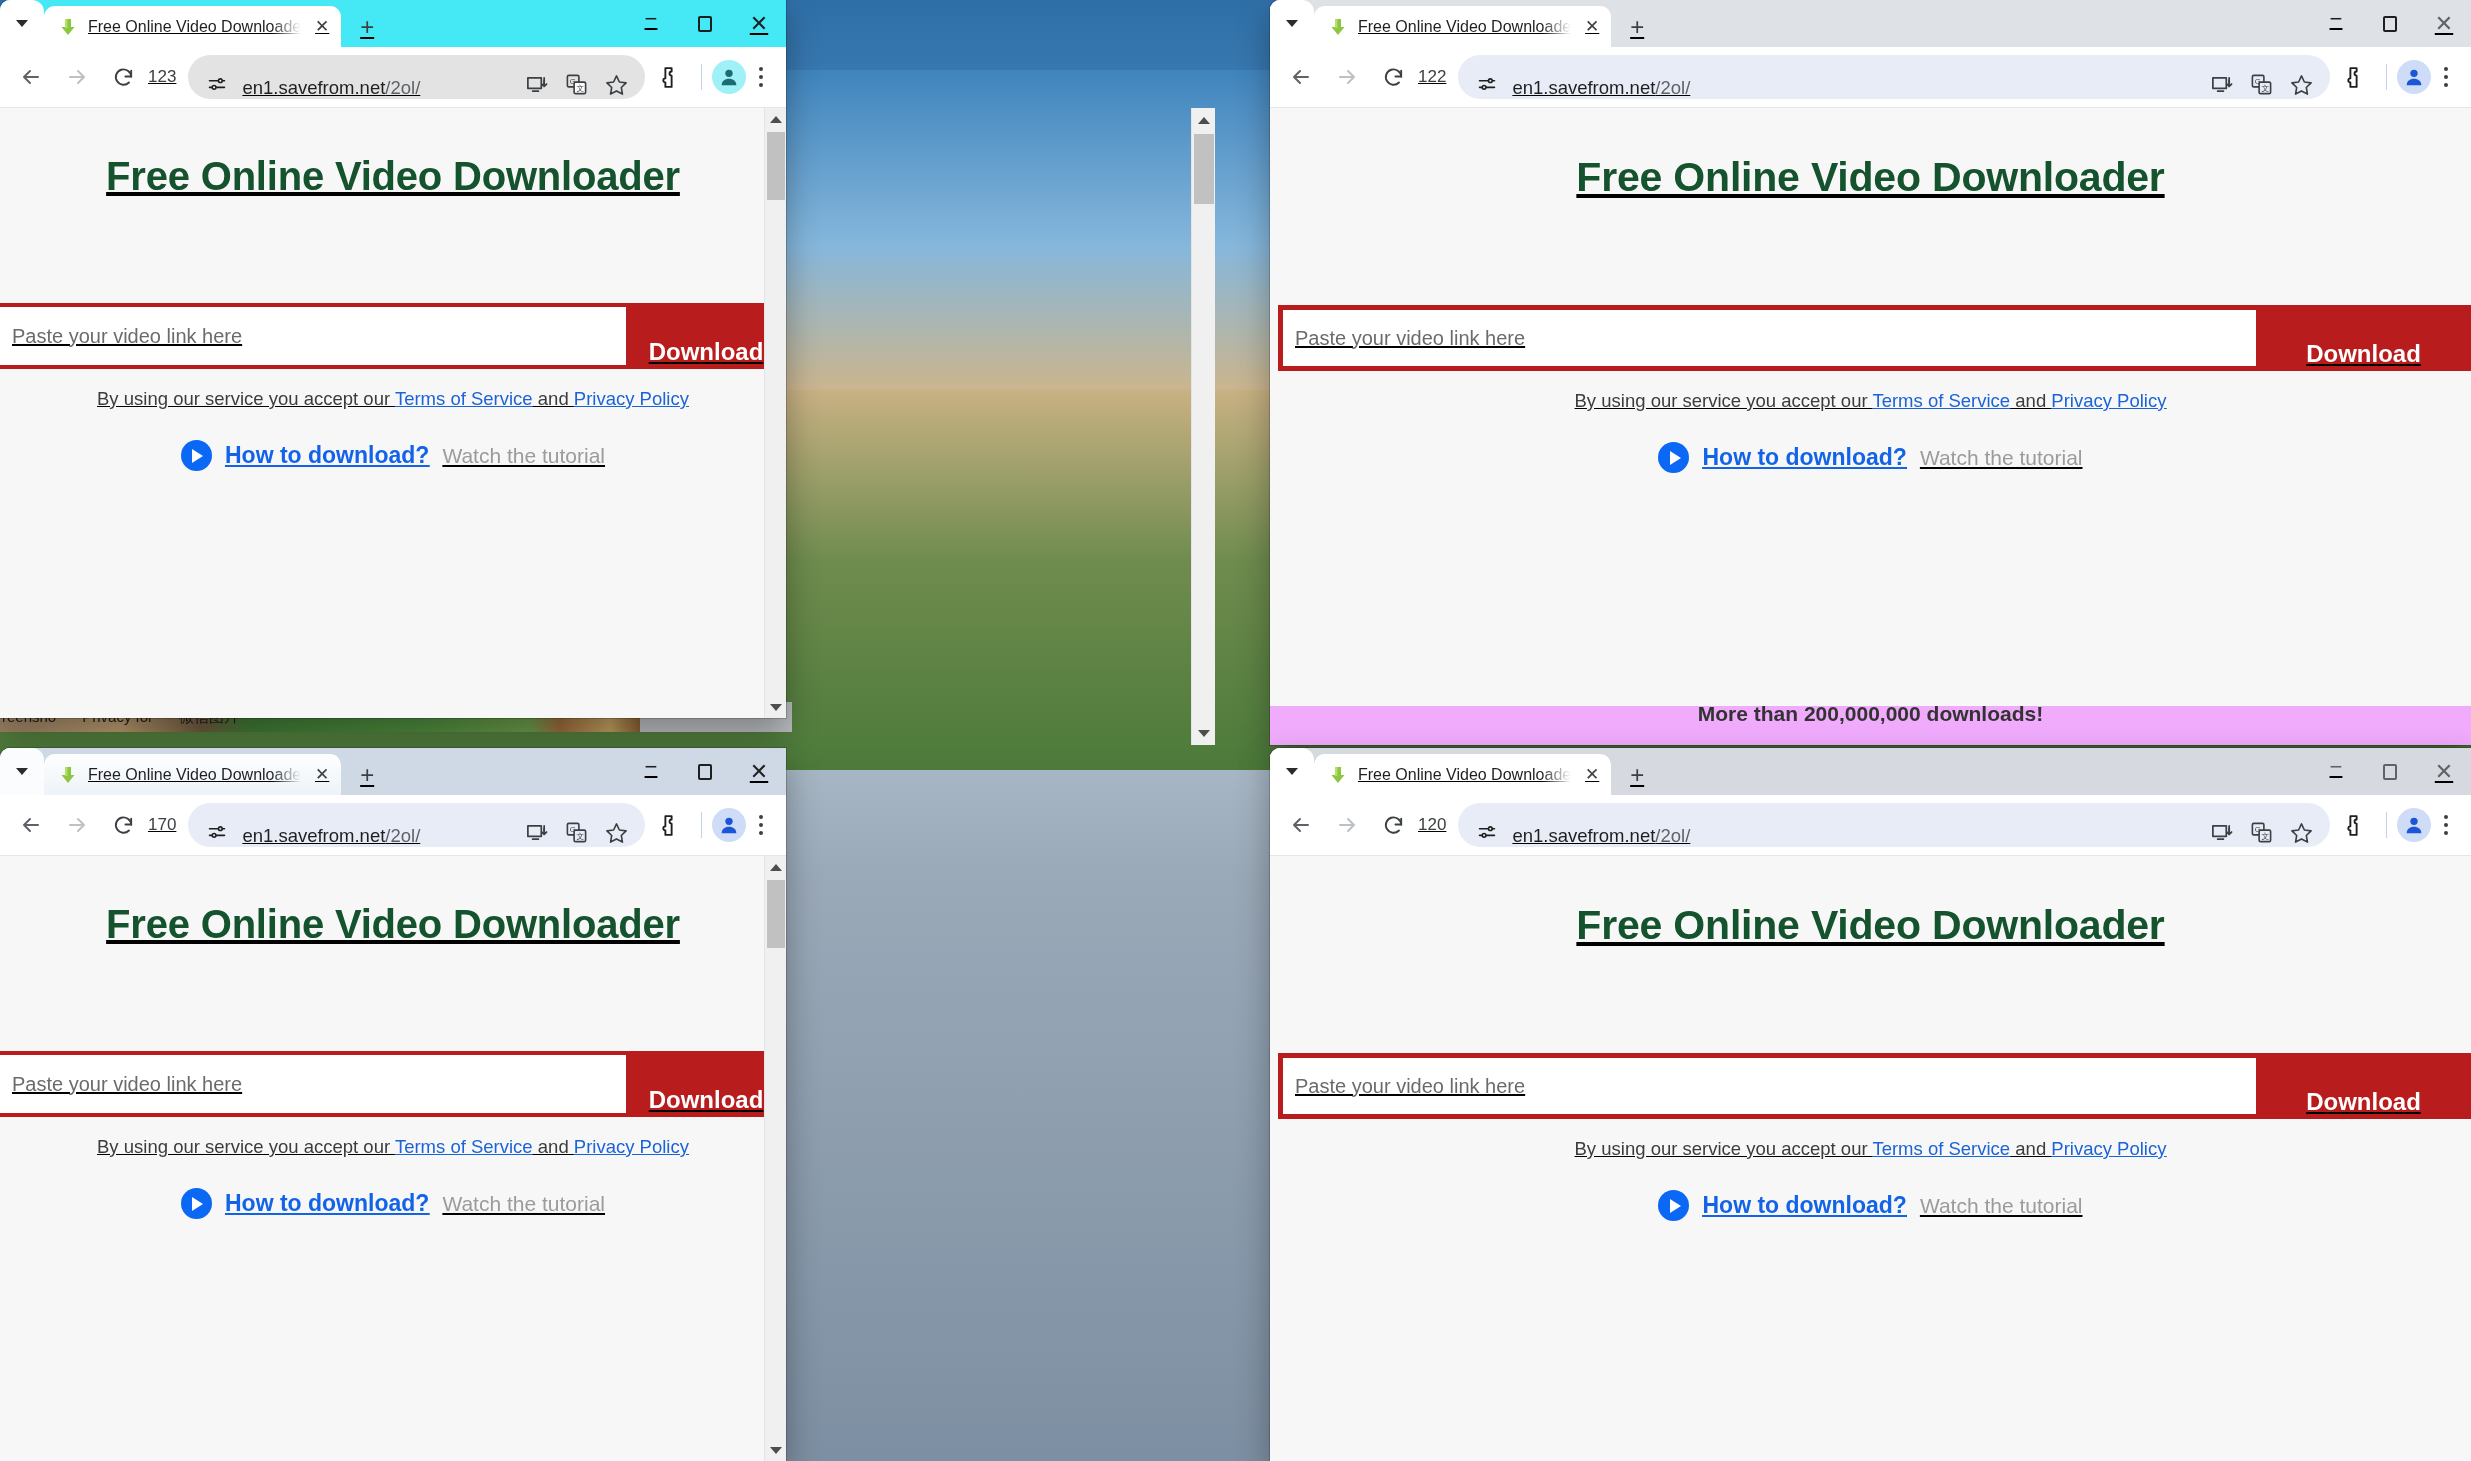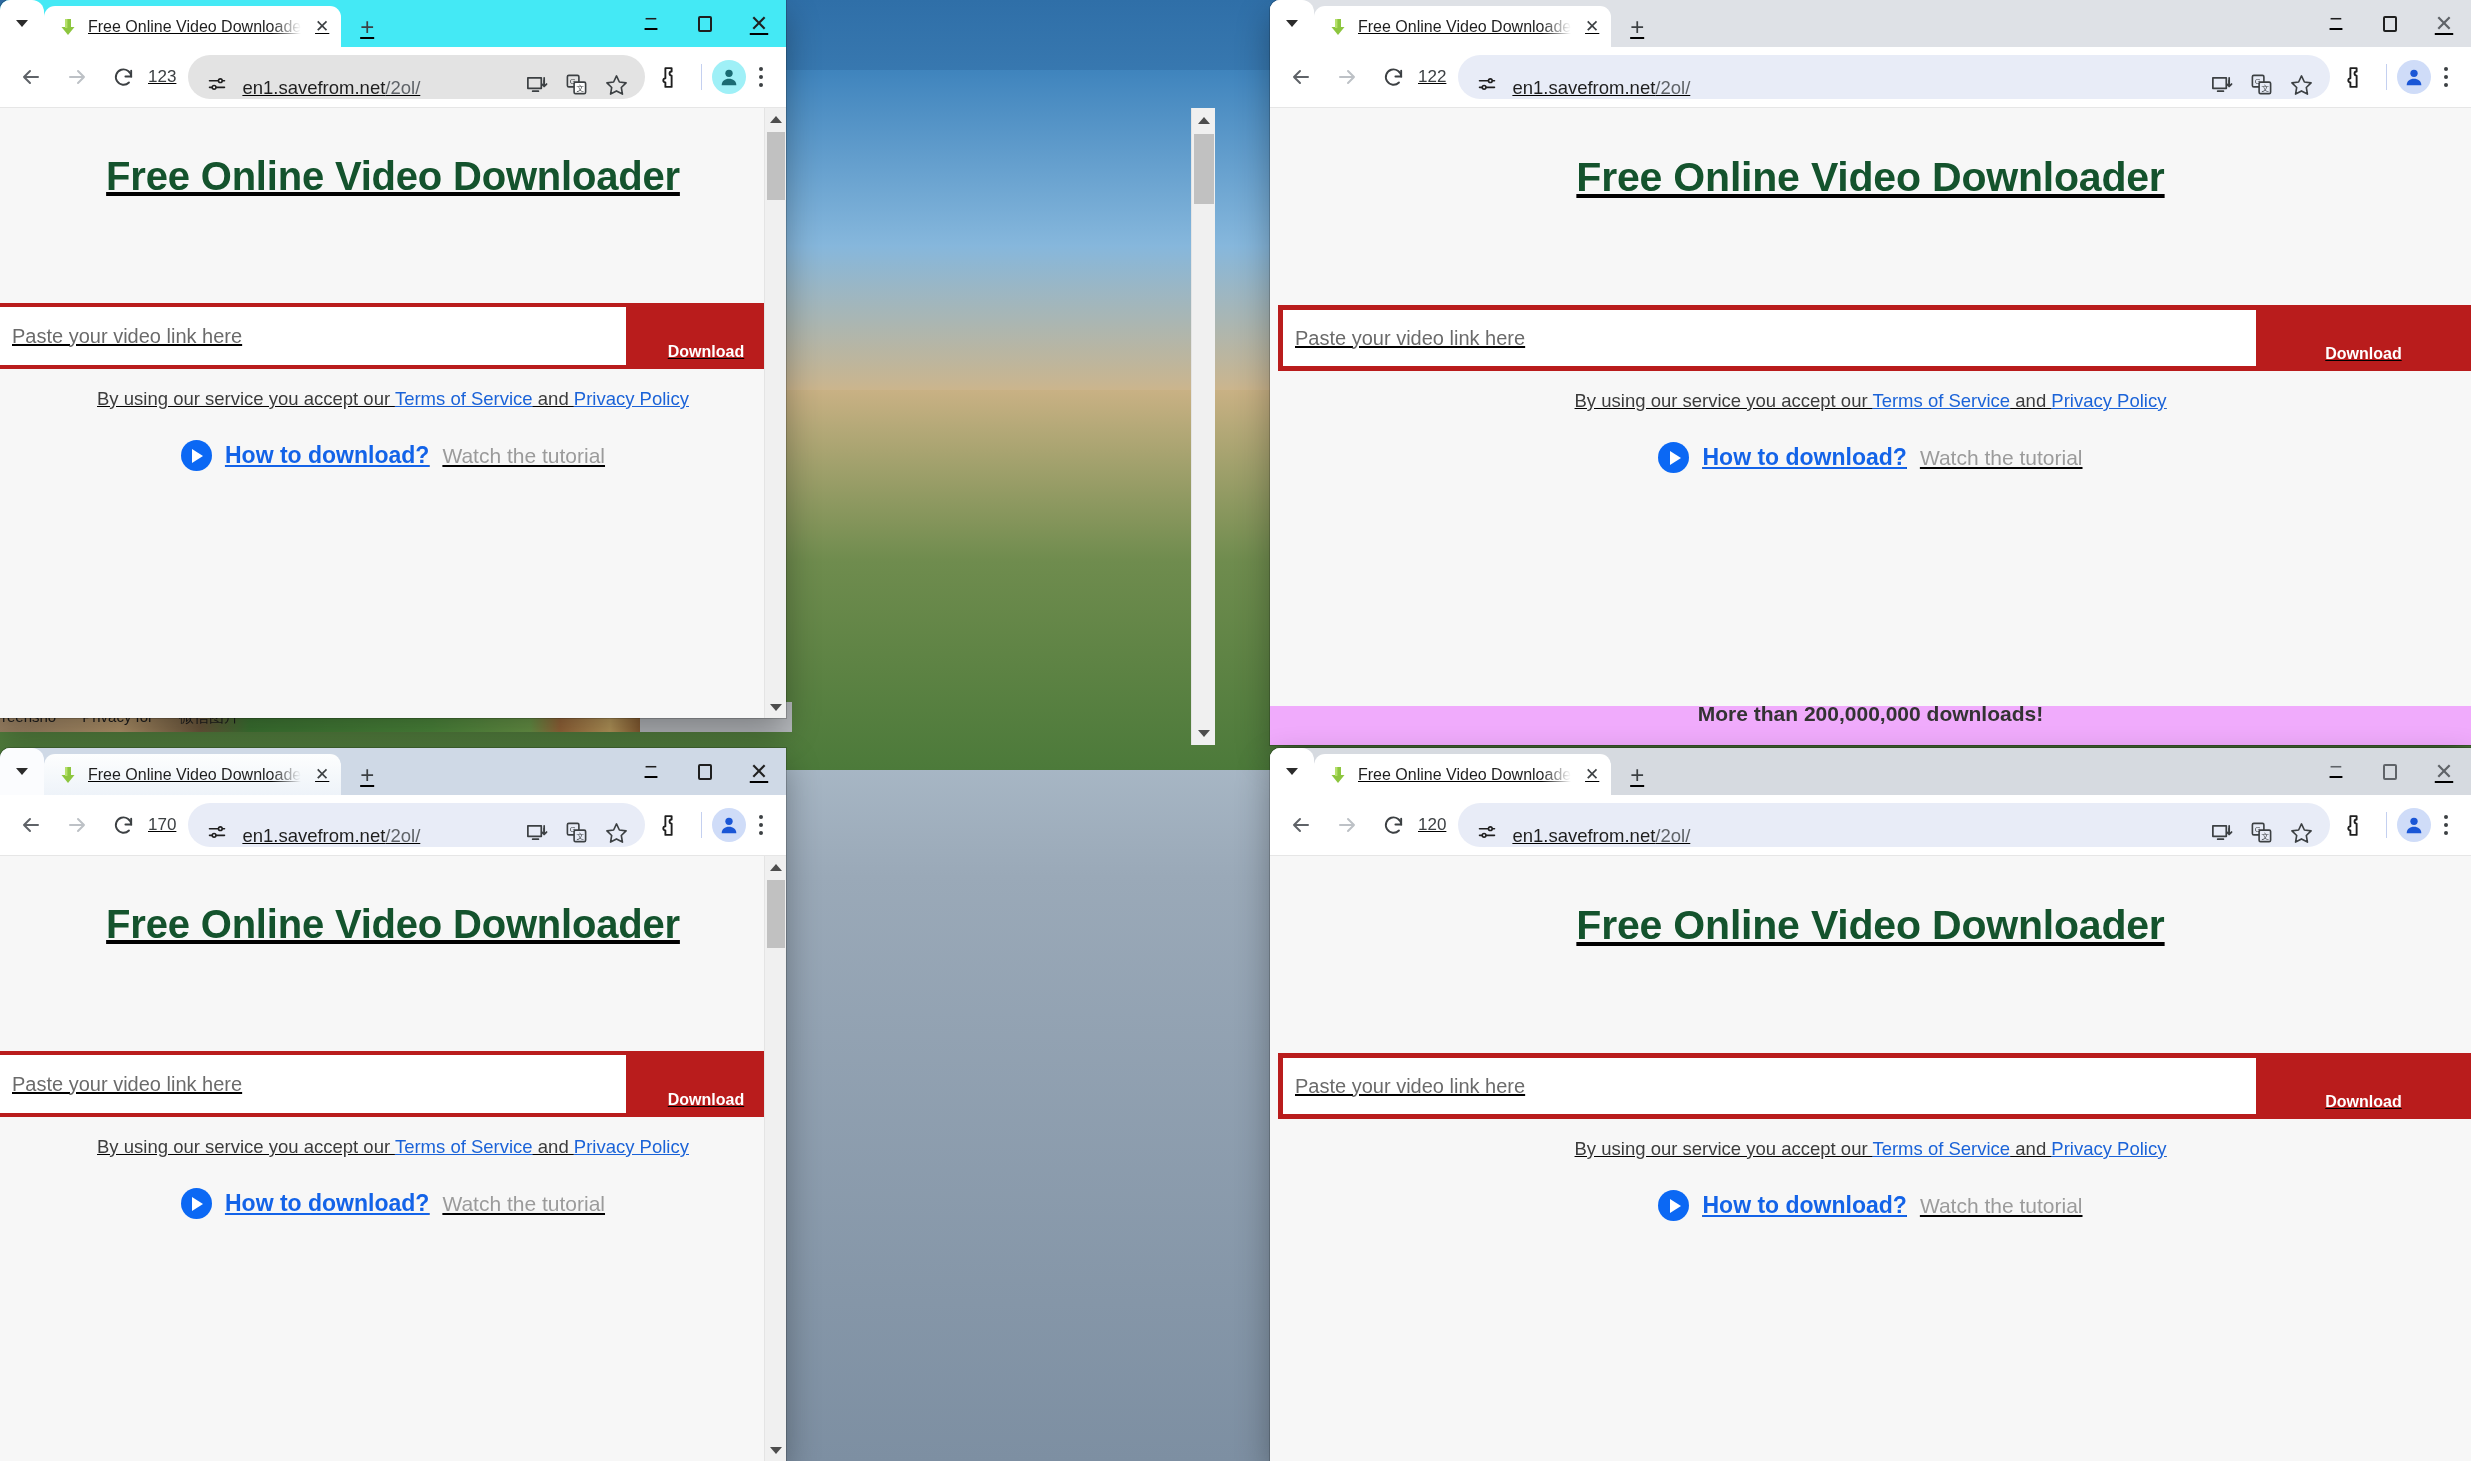--- a/index.html
+++ b/index.html
@@ -191,21 +191,21 @@
     font-size: 20px;
     color: #6b6b6b;
     margin: 4px 0 4px 0;
   }
   .dl-input.boxed { margin: 5px 0 5px 5px; }
   .dl-btn {
     flex: 0 0 auto;
     display: flex; align-items: center; justify-content: center;
     color: #fff;
     font-weight: 700;
-    font-size: 16px;
+    font-size: 24px;
     padding: 2px 26px;
     margin-top: 31px;
   }
   .terms {
     text-align: center;
     font-size: 18.5px;
     color: #3c3c3c;
     margin-top: 19px;
   }
   .terms a { color: #1b63d8; }

